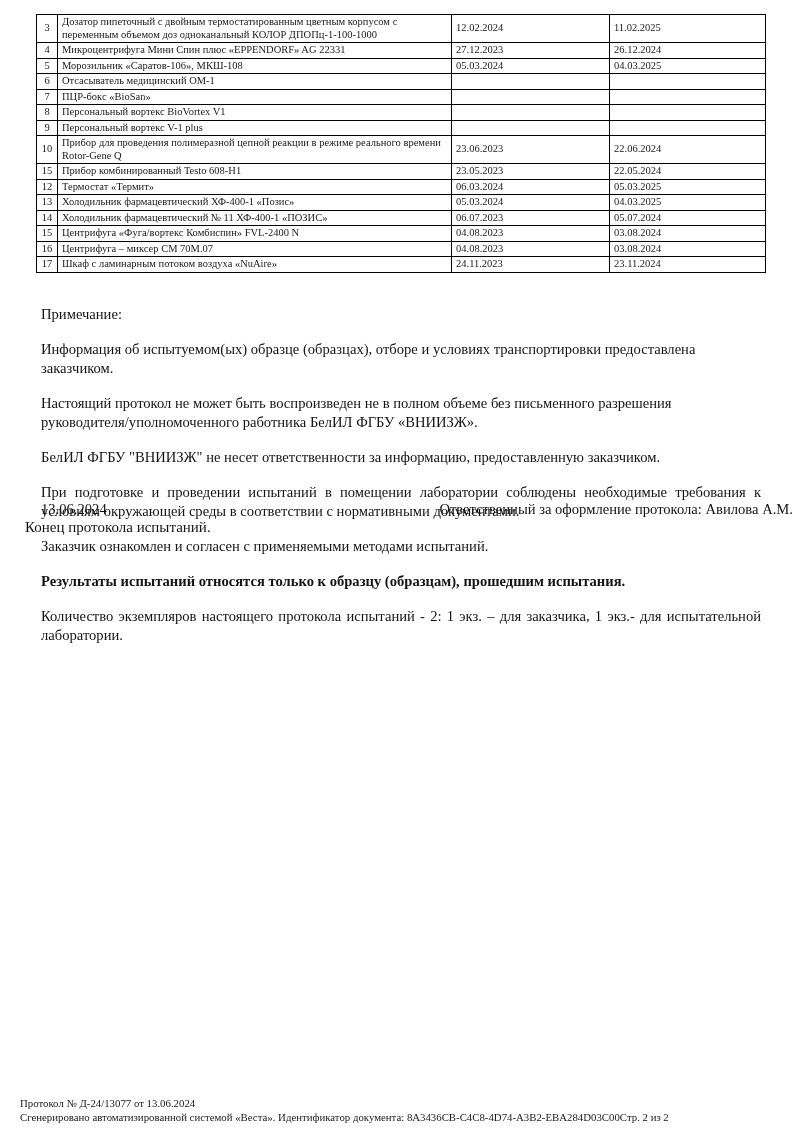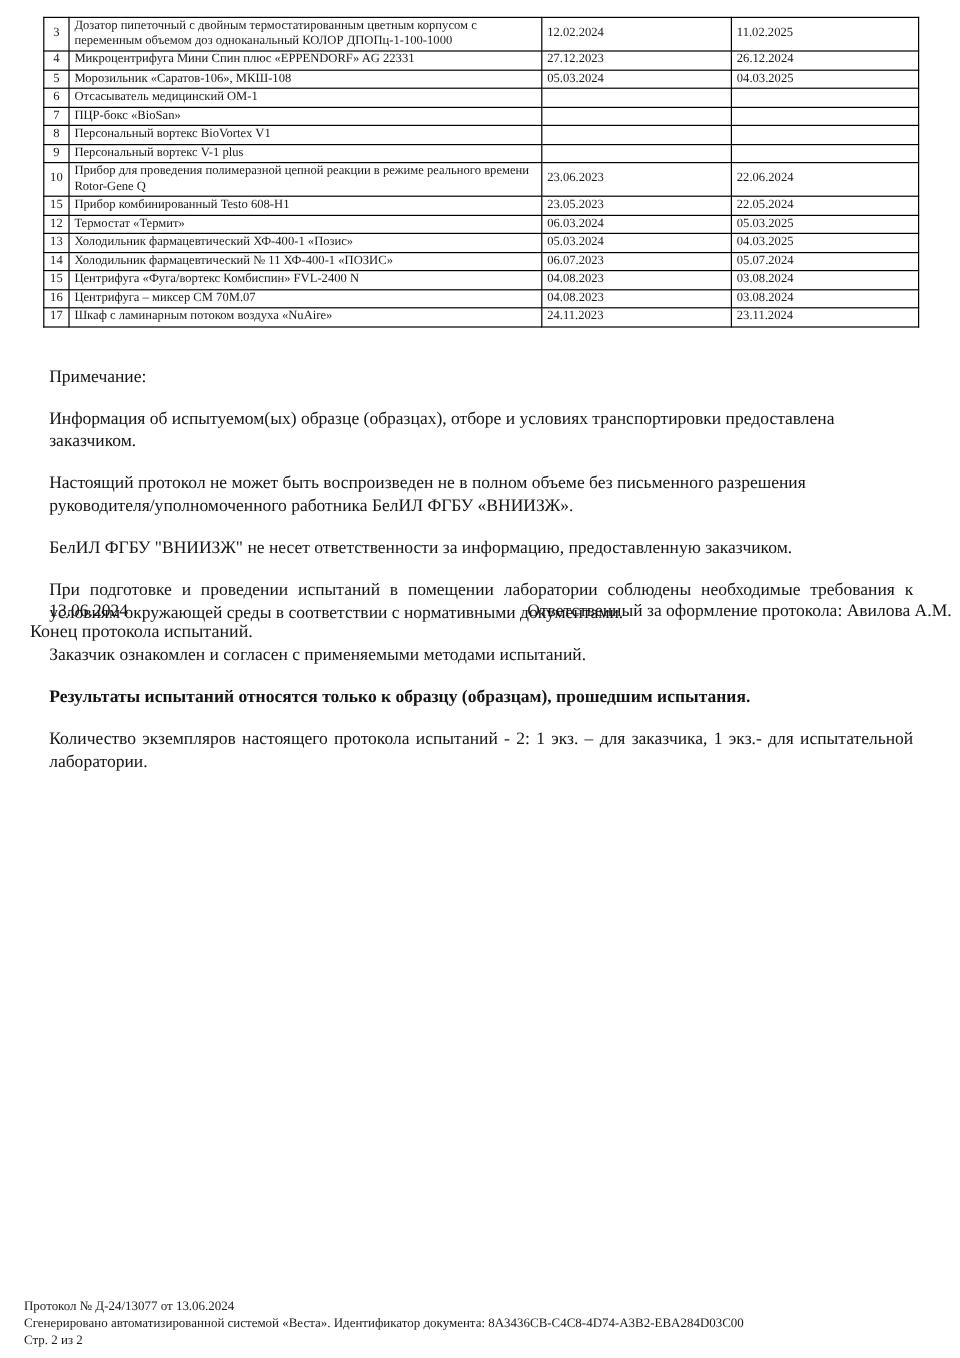--- a/index.html
+++ b/index.html
@@ -44,21 +44,21 @@
   }
   .end-line{
     position:absolute;left:25px;top:519px;width:752px;
     font-size:15px;color:#141414;
   }
   
   .footer{
     position:absolute;left:20px;right:12px;bottom:8px;
     font-size:10.8px;color:#1a1a1a;line-height:14px;margin-top:14px;
   }
-  .footer-row2{display:flex;justify-content:space-between;align-items:baseline;flex-direction:column;}
+  .footer-row2{display:flex;justify-content:flex-start;align-items:baseline;}
 </style>
 </head>
 <body>
 
 <div class="page">
 
   <table class="equip-table">
     <colgroup>
       <col style="width:21px">
         <col style="width:394px">

